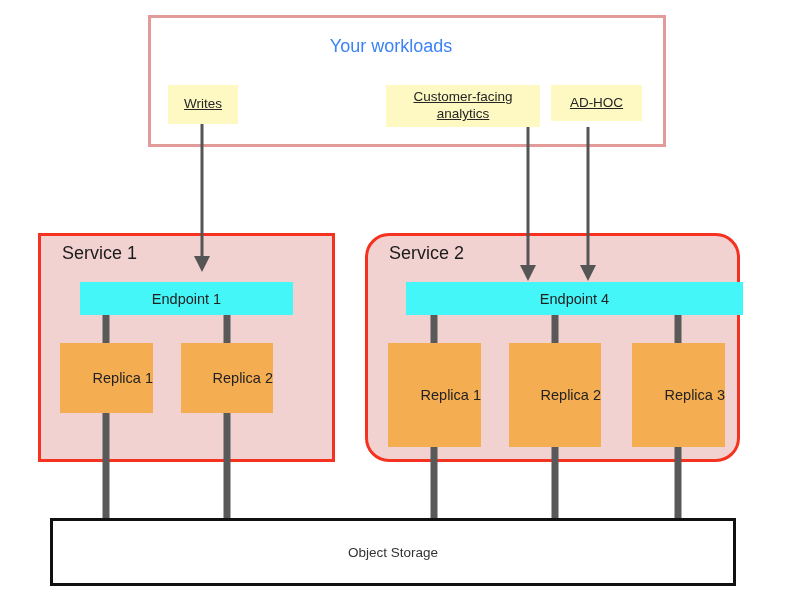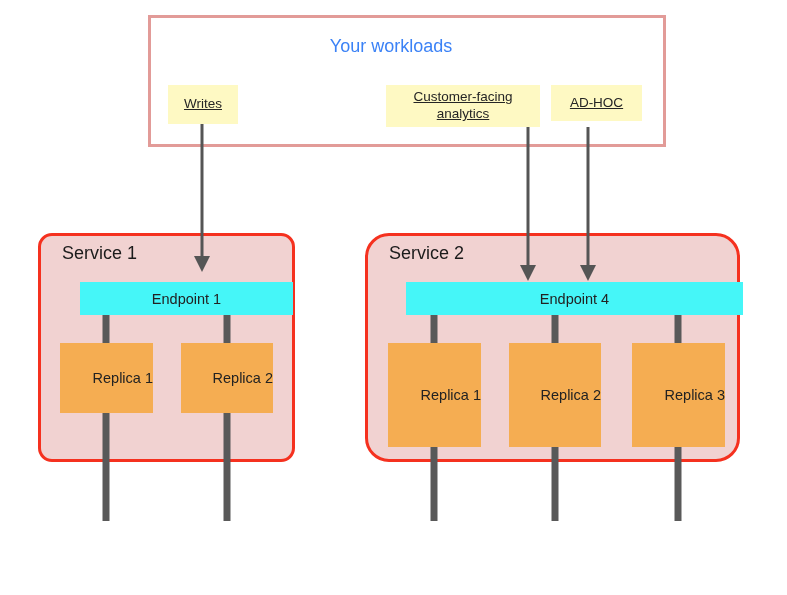--- a/index.html
+++ b/index.html
@@ -46,21 +46,21 @@
   .chip-adhoc    { left: 400px; top: 67px; width: 91px;  height: 36px; }
 
   
   .service {
     position: absolute;
     box-sizing: border-box;
     border: 3px solid #f5311f;
     background: #f1d2d1;
     z-index: 1;
   }
-  .service-1 { left: 38px;  top: 233px; width: 257px; height: 229px; border-radius: 14px; }
+  .service-1 { left: 38px;  top: 233px; width: 297px; height: 229px; }
   .service-2 { left: 365px; top: 233px; width: 375px; height: 229px; border-radius: 24px; }
   .service-name {
     position: absolute;
     left: 21px; top: 7px;
     font-size: 18px;
     color: #1b1b1b;
   }
   .endpoint {
     position: absolute;
     top: 46px; height: 33px;
@@ -157,20 +157,23 @@
       <span>Replica 1</span>
     </div>
     <div class="replica s2-r2">
       <span>Replica 2</span>
     </div>
     <div class="replica s2-r3">
       <span>Replica 3</span>
     </div>
   </div>
 
+  <div class="storage">
+    <span>Object Storage</span>
+  </div>
 
   <svg class="overlay" width="787" height="595" viewBox="0 0 787 595" xmlns="http://www.w3.org/2000/svg">
 
     <g stroke="#595959" stroke-width="7">
       <line x1="106" y1="315" x2="106" y2="343"></line>
       <line x1="227" y1="315" x2="227" y2="343"></line>
       <line x1="434" y1="315" x2="434" y2="343"></line>
       <line x1="555" y1="315" x2="555" y2="343"></line>
       <line x1="678" y1="315" x2="678" y2="343"></line>
     </g>

